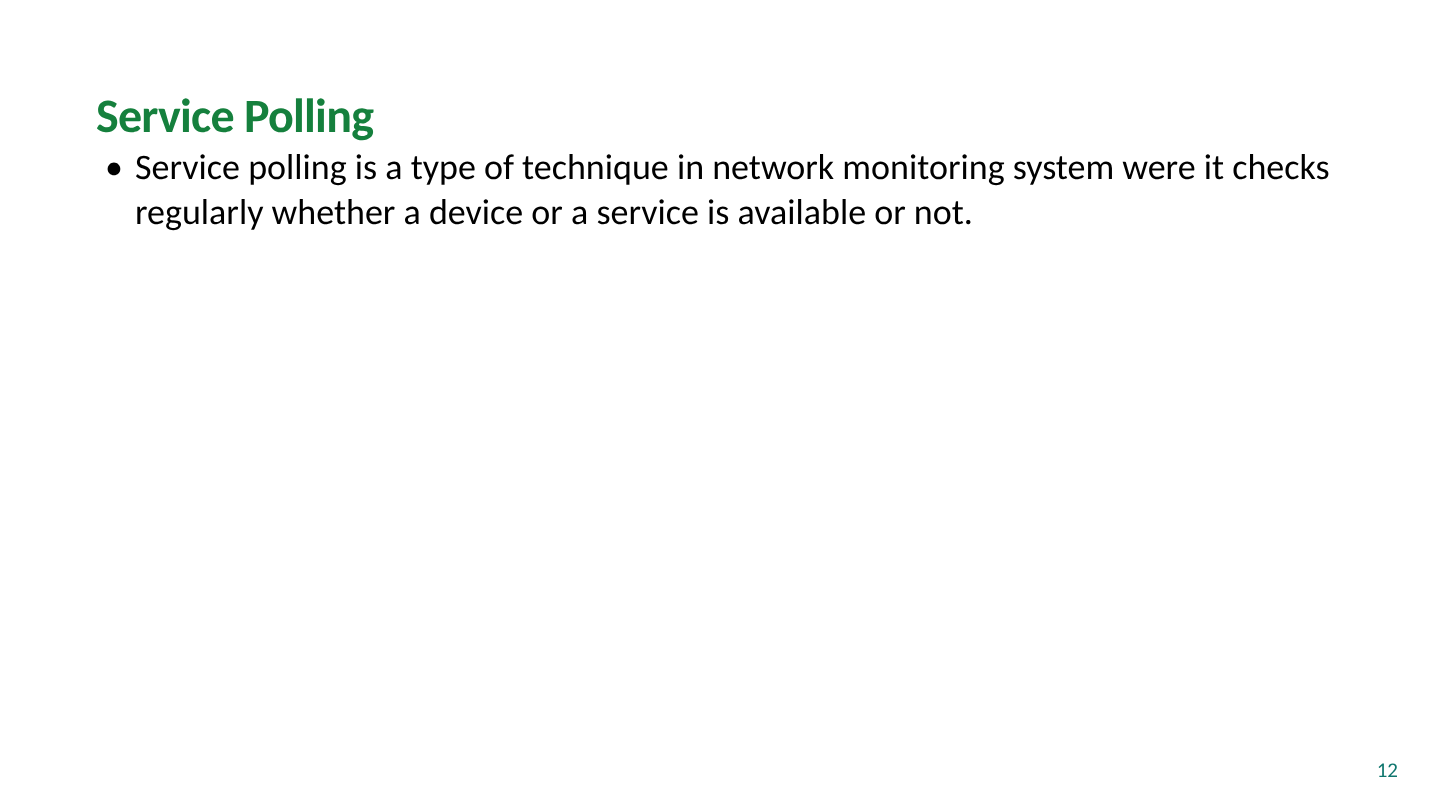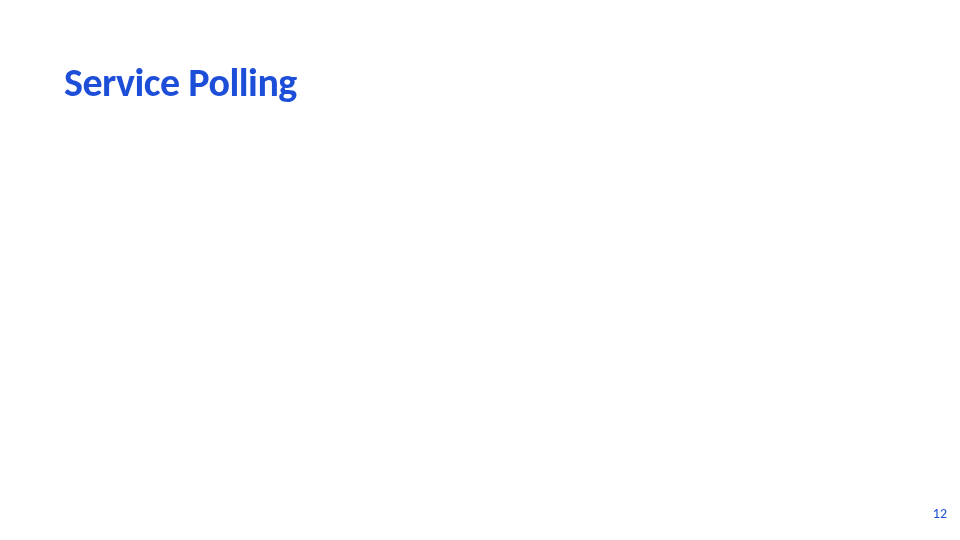--- a/index.html
+++ b/index.html
@@ -15,23 +15,23 @@
       position: relative;
       overflow: hidden;
     }
     .slide {
       width: 100%;
       height: 100%;
       padding: 58px 64px 40px 64px;
       position: relative;
     }
     .title {
-      font-size: 40px;
+      font-size: 32px;
       font-weight: 700;
-      color: #1d4ed8;
+      color: #15803d;
       letter-spacing: -0.5px;
     }
     .bullets {
       list-style: none;
       padding-left: 0;
     }
     .bullet-item {
       font-size: 24px;
       line-height: 1.25;
       color: #000000;
@@ -42,26 +42,27 @@
     .bullet-item::before {
       content: "•";
       position: absolute;
       left: 6px;
       top: 0;
       font-size: 24px;
     }
     .page-number {
       position: absolute;
       bottom: 18px;
-      right: 13px;
+      right: 28px;
       font-size: 14px;
-      color: #1d4ed8;
+      color: #0f766e;
     }
   </style>
 </head>
 <body>
 
 <div class="slide">
   <h1 class="title">Service Polling</h1>
   <ul class="bullets">
+    <li class="bullet-item">Service polling is a type of technique in network monitoring system were it checks regularly whether a device or a service is available or not.</li>
   </ul>
   <div class="page-number">12</div>
 </div>
 
 </body></html>

